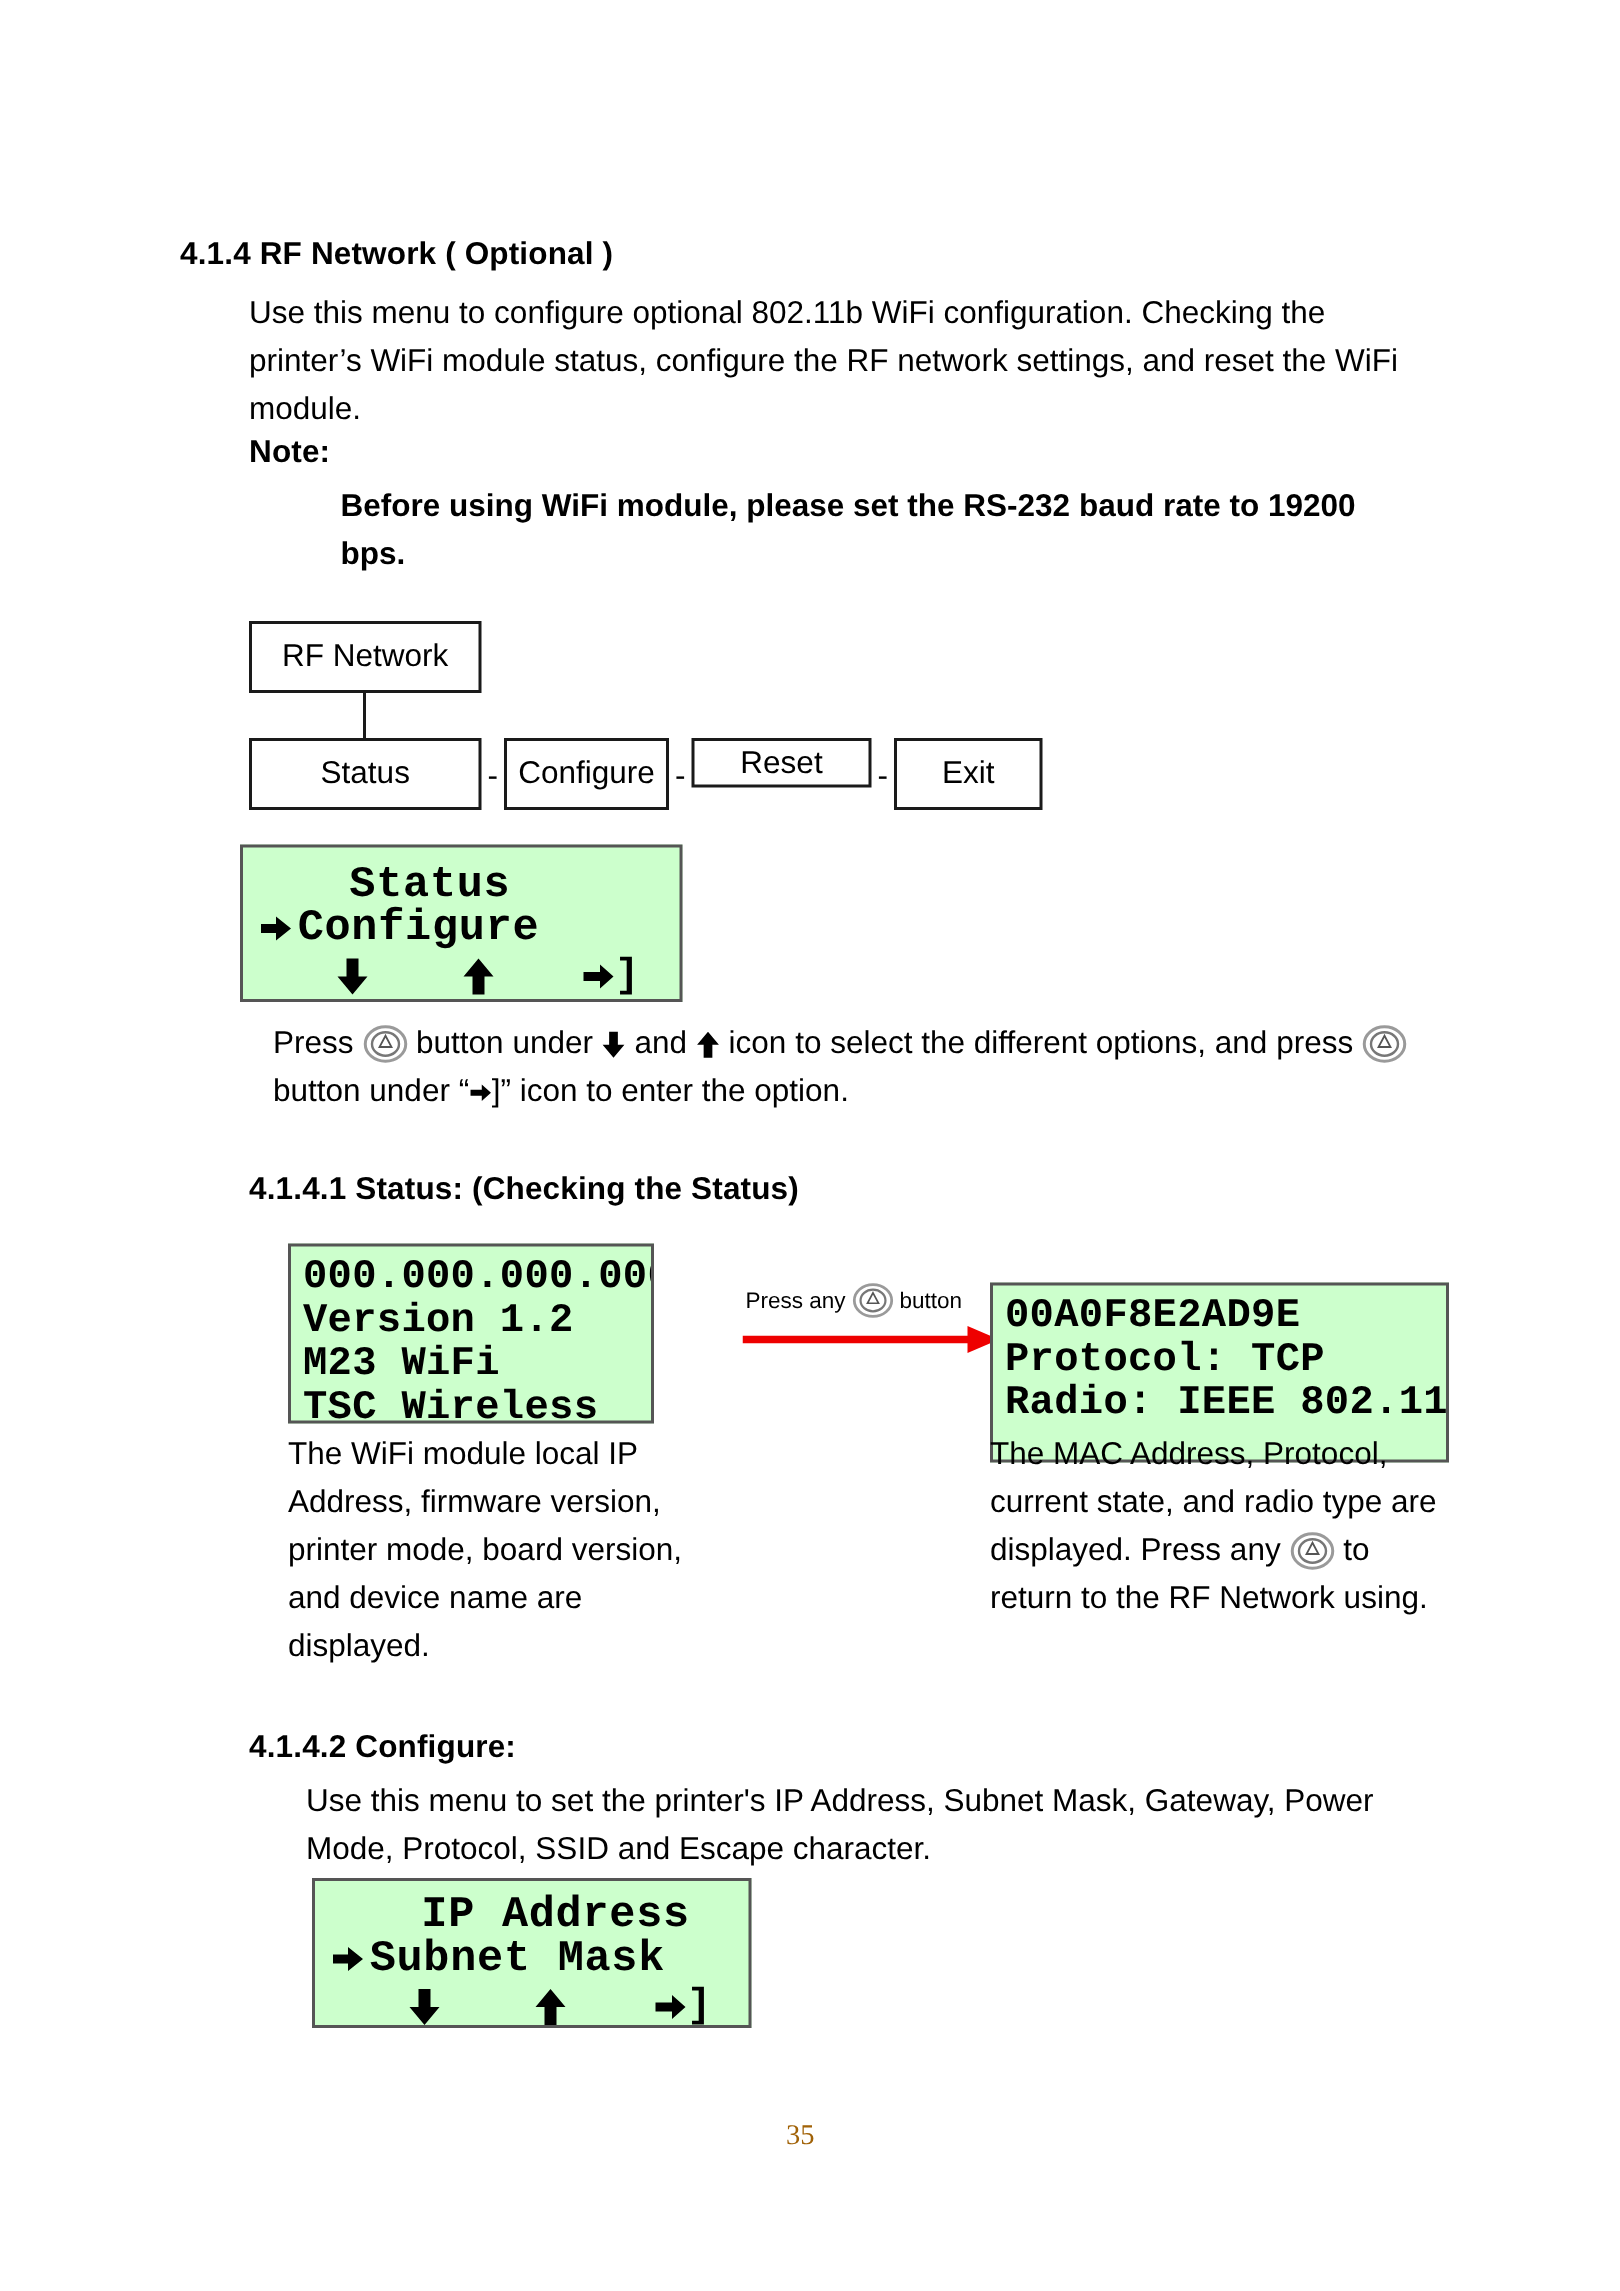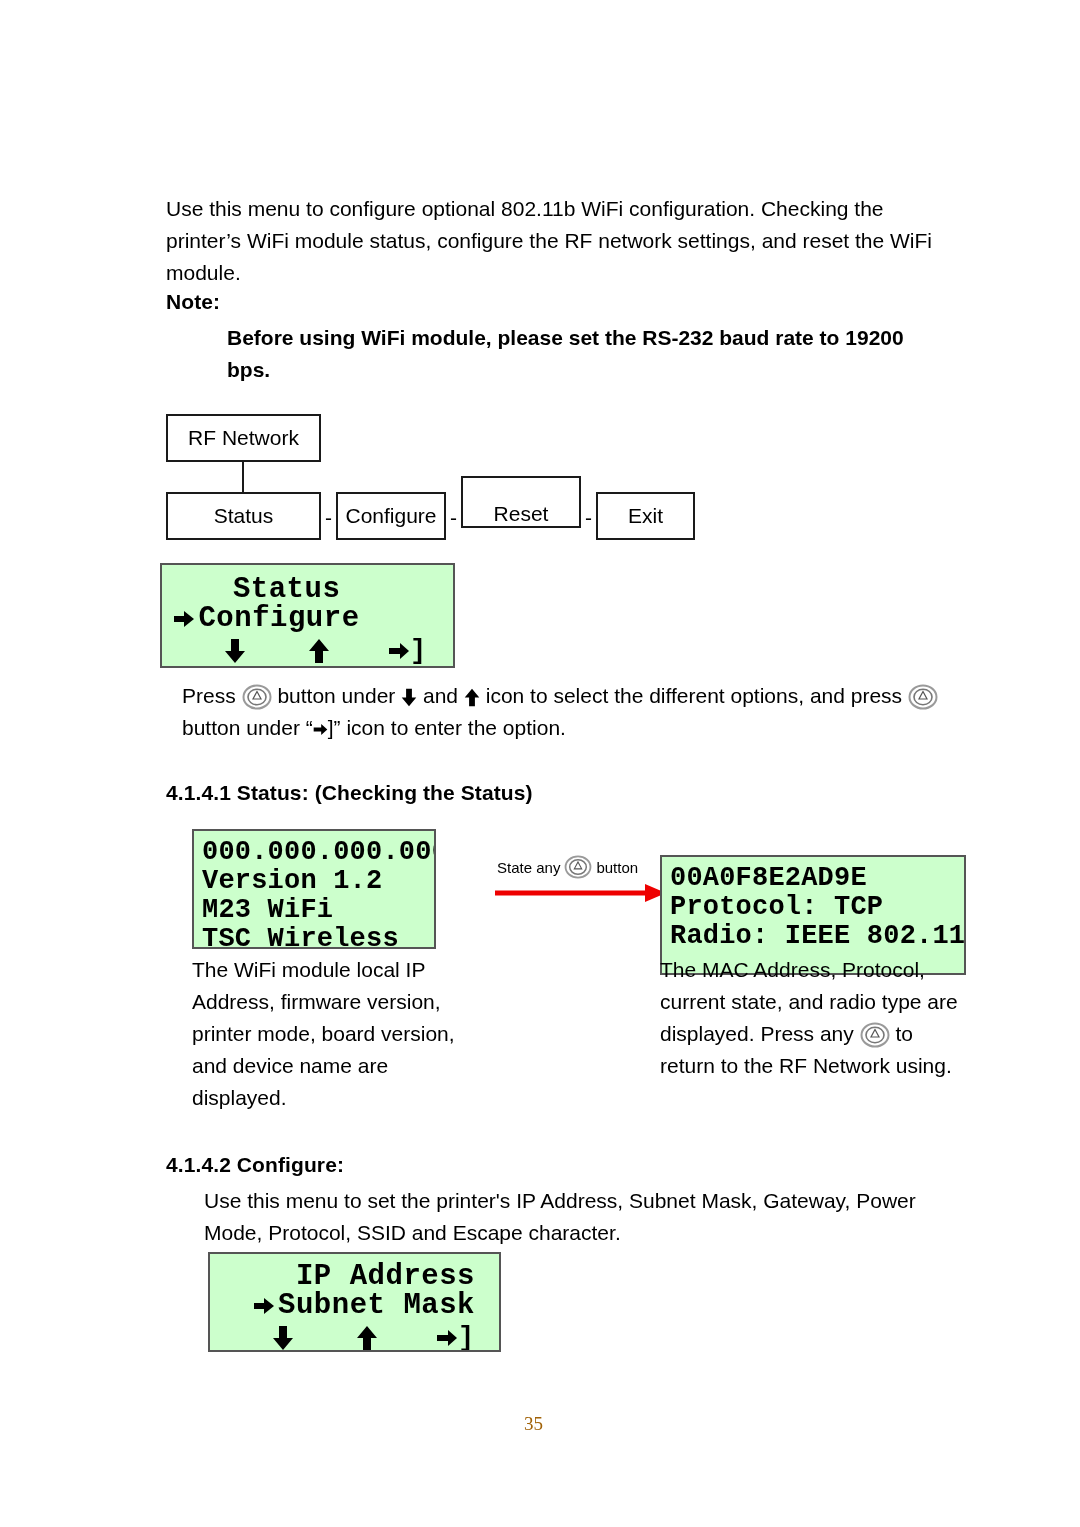--- a/index.html
+++ b/index.html
@@ -112,20 +112,21 @@
     color: #a16207;
   }
 
   .inline-flow { display: inline-flex; align-items: center; gap: 3px; }
 </style>
 </head>
 <body>
 
 <div class="page">
 
+  <div class="h3" style="left:120px; top:158px;">4.1.4 RF Network ( Optional )</div>
 
   <div class="para" style="left:166px; top:193px; width:770px;">Use this menu to configure optional 802.11b WiFi configuration. Checking the printer’s WiFi module status, configure the RF network settings, and reset the WiFi module.</div>
 
   <div class="h3" style="left:166px; top:290px;">Note:</div>
 
   <div class="para bold" style="left:227px; top:322px; width:715px;">Before using WiFi module, please set the RS-232 baud rate to 19200 bps.</div>
 
   <div>
 
     <div class="flow-box" style="left:166px; top:414px; width:155px; height:48px;">
@@ -139,21 +140,21 @@
     </div>
 
     <div class="flow-dash" style="left:325px; top:507px;">-</div>
 
     <div class="flow-box" style="left:336px; top:492px; width:110px; height:48px;">
       <span>Configure</span>
     </div>
 
     <div class="flow-dash" style="left:450px; top:507px;">-</div>
 
-    <div class="flow-box" style="left:461px; top:476px; width:120px; height:52px;align-items:flex-end;">
+    <div class="flow-box" style="left:461px; top:492px; width:120px; height:33px;">
       <span>Reset</span>
     </div>
 
     <div class="flow-dash" style="left:585px; top:507px;">-</div>
 
     <div class="flow-box" style="left:596px; top:492px; width:99px; height:48px;">
       <span>Exit</span>
     </div>
   </div>
 
@@ -211,21 +212,21 @@
   <div class="h3" style="left:166px; top:781px;">4.1.4.1 Status: (Checking the Status)</div>
 
   <div class="lcd lcd-status" style="left:192px; top:829px; width:244px; height:120px; padding:7px 0 0 8px;">
     <div class="lcd-row">000.000.000.000</div>
     <div class="lcd-row">Version 1.2</div>
     <div class="lcd-row">M23 WiFi</div>
     <div class="lcd-row">TSC Wireless</div>
   </div>
 
   <div class="callout" style="left:497px; top:855px;">
-    <span>State any</span>
+    <span>Press any</span>
     <svg class="btn-glyph" width="28" height="24" viewBox="0 0 30 26">
       <ellipse cx="15" cy="13" rx="13.5" ry="11.5" fill="none" stroke="#9a9a9a" stroke-width="2"></ellipse>
       <ellipse cx="15" cy="13" rx="9" ry="7.8" fill="none" stroke="#777777" stroke-width="1.6"></ellipse>
       <path d="M15 7.5 L19 15 L11 15 Z" fill="none" stroke="#555" stroke-width="1.2"></path>
     </svg>
     <span>button</span>
   </div>
 
   <svg class="red-arrow" style="left:495px; top:882px;" width="172" height="22" viewBox="0 0 172 22">
     <line x1="0" y1="11" x2="156" y2="11" stroke="#ee0000" stroke-width="5"></line>
@@ -247,21 +248,21 @@
       <ellipse cx="15" cy="13" rx="9" ry="7.8" fill="none" stroke="#777777" stroke-width="1.6"></ellipse>
       <path d="M15 7.5 L19 15 L11 15 Z" fill="none" stroke="#555" stroke-width="1.2"></path>
     </svg>
     <span>to return to the RF Network using.</span>
   </div>
 
   <div class="h3" style="left:166px; top:1153px;">4.1.4.2 Configure:</div>
 
   <div class="para" style="left:204px; top:1185px; width:760px;">Use this menu to set the printer's IP Address, Subnet Mask, Gateway, Power Mode, Protocol, SSID and Escape character.</div>
 
-  <div class="lcd lcd-menu" style="left:208px; top:1252px; width:293px; height:100px; padding:8px 24px 0 10px;text-align:right;">
+  <div class="lcd lcd-menu" style="left:208px; top:1252px; width:293px; height:100px; padding:8px 24px 0 10px;">
     <div class="lcd-row r1">IP Address</div>
     <div class="lcd-row r2"><span class="inline-flow">
       <svg class="arrow-svg" width="22" height="24" viewBox="0 0 22 24">
         <path d="M1 9 L11 9 L11 4 L21 12 L11 20 L11 15 L1 15 Z" fill="#000"></path>
       </svg>
       <span>Subnet Mask</span>
     </span></div>
     <div class="lcd-row r3">
       <span style="display:inline-block;width:52px;"></span>
       <svg class="arrow-svg" width="22" height="26" viewBox="0 0 22 26">

